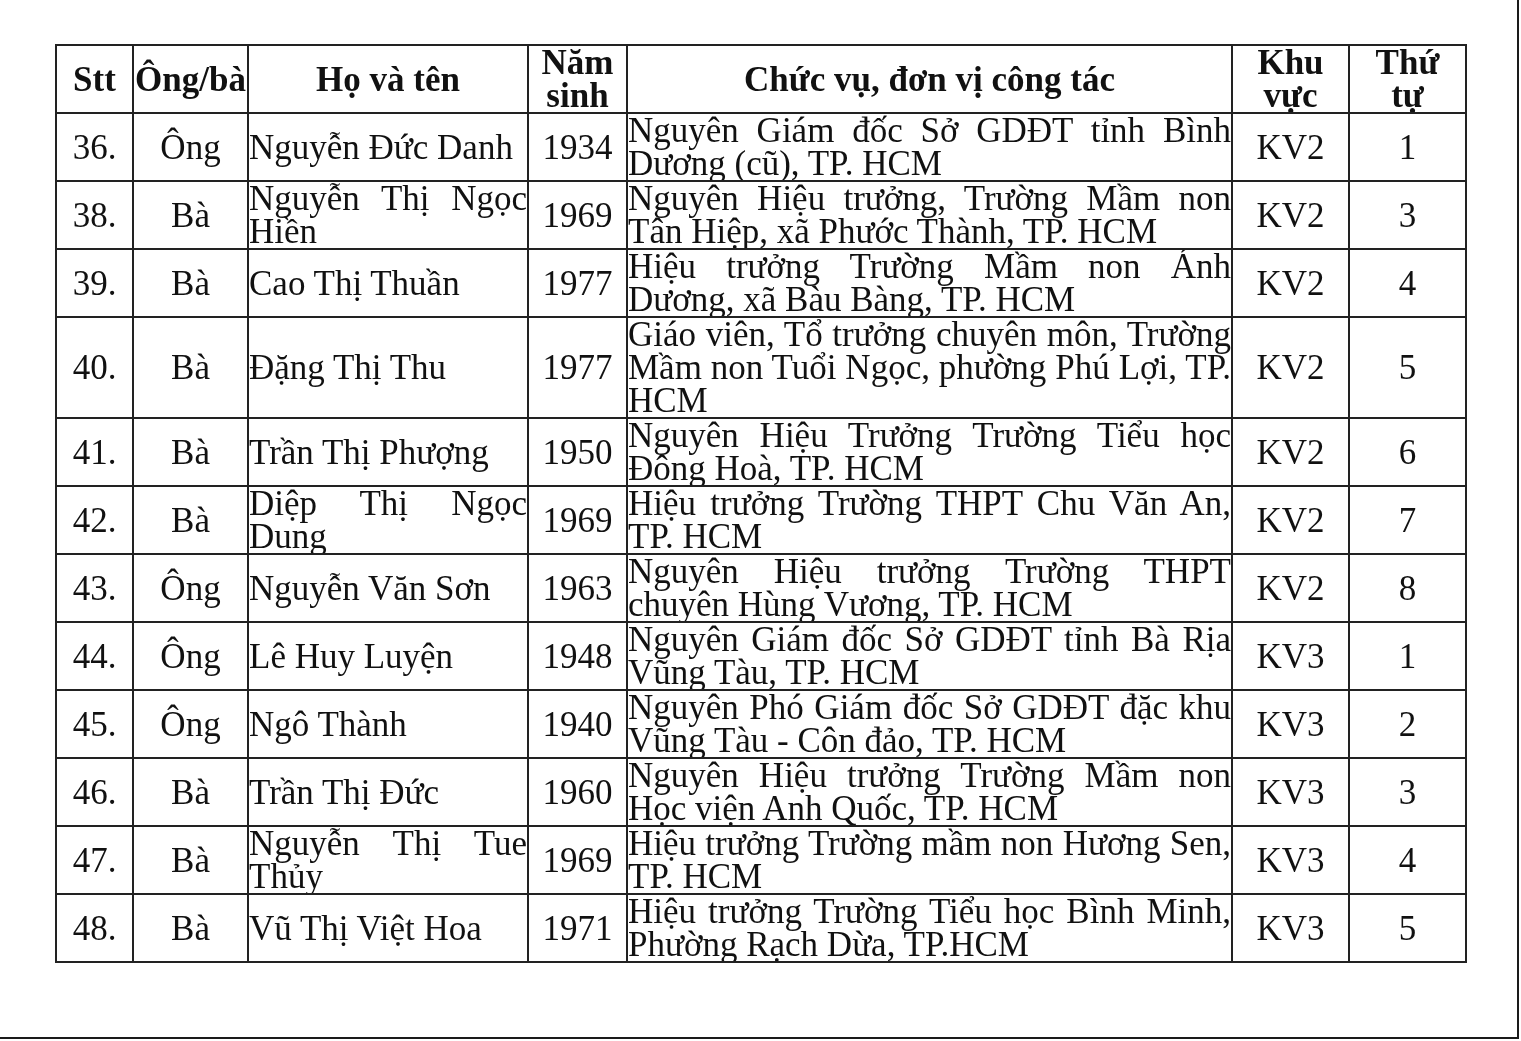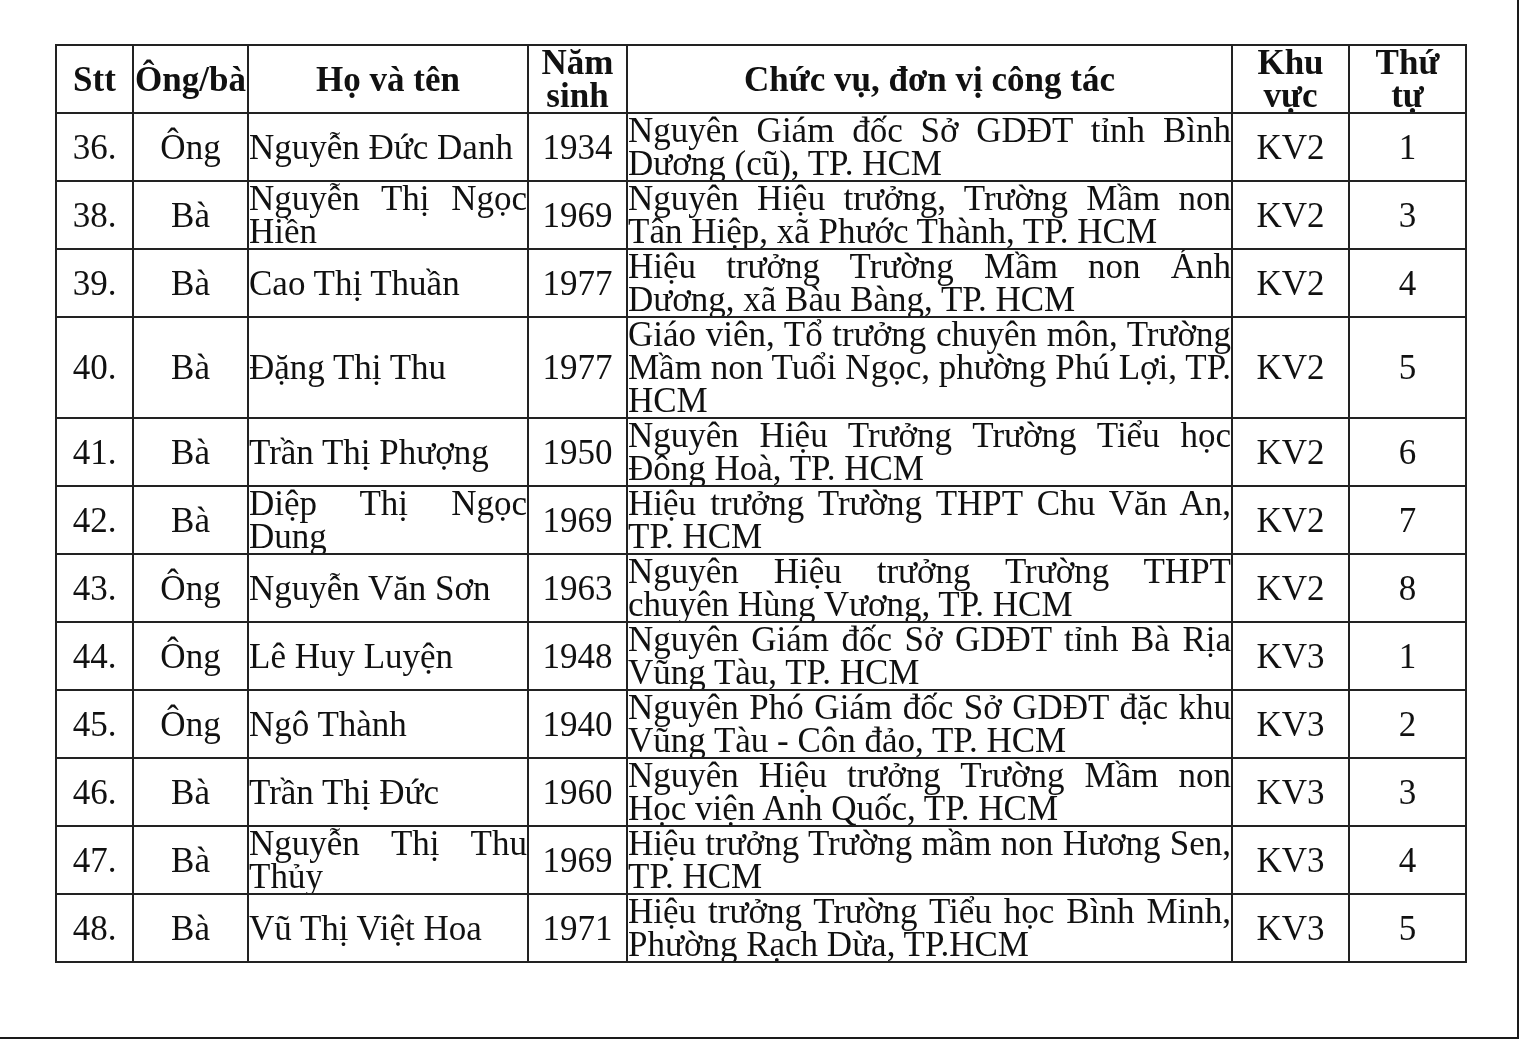--- a/index.html
+++ b/index.html
@@ -181,21 +181,21 @@
         <td class="center">Bà</td>
         <td class="name">Trần Thị Đức</td>
         <td class="center">1960</td>
         <td class="pos">Nguyên Hiệu trưởng Trường Mầm non Học viện Anh Quốc, TP. HCM</td>
         <td class="center">KV3</td>
         <td class="center">3</td>
       </tr>
       <tr>
         <td class="stt">47.</td>
         <td class="center">Bà</td>
-        <td class="name">Nguyễn Thị Thu Thủy</td>
+        <td class="name">Nguyễn Thị Tue Thủy</td>
         <td class="center">1969</td>
         <td class="pos">Hiệu trưởng Trường mầm non Hương Sen, TP. HCM</td>
         <td class="center">KV3</td>
         <td class="center">4</td>
       </tr>
       <tr>
         <td class="stt">48.</td>
         <td class="center">Bà</td>
         <td class="name">Vũ Thị Việt Hoa</td>
         <td class="center">1971</td>

